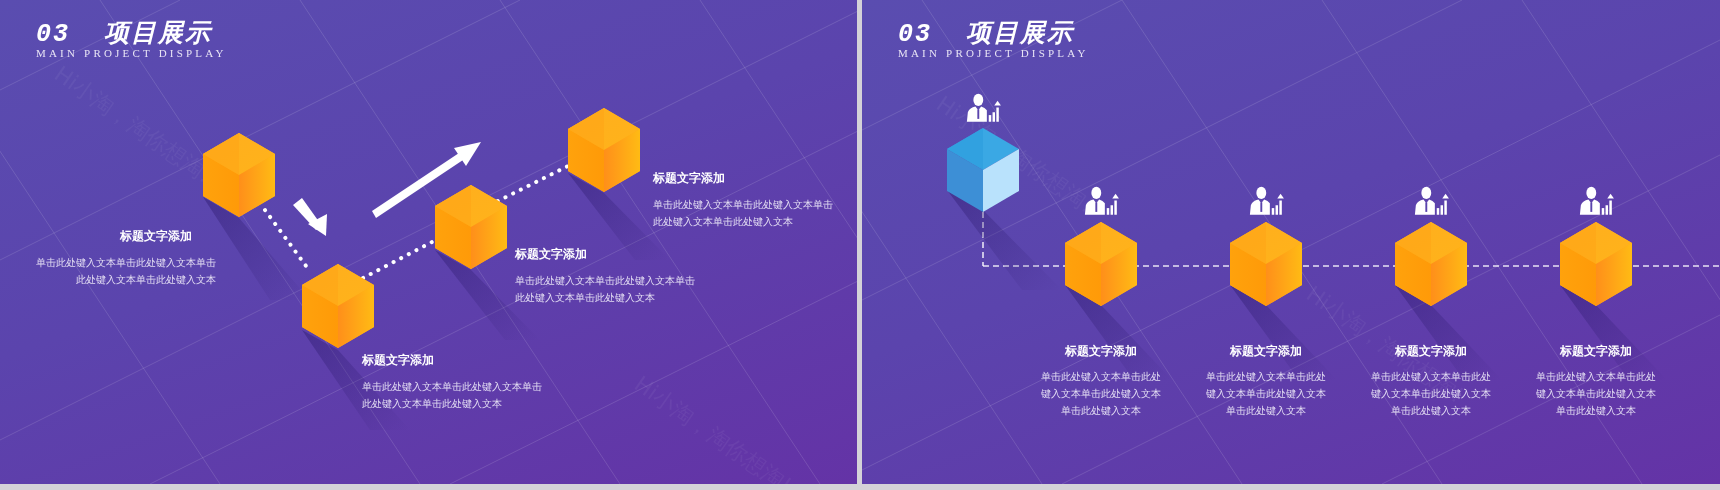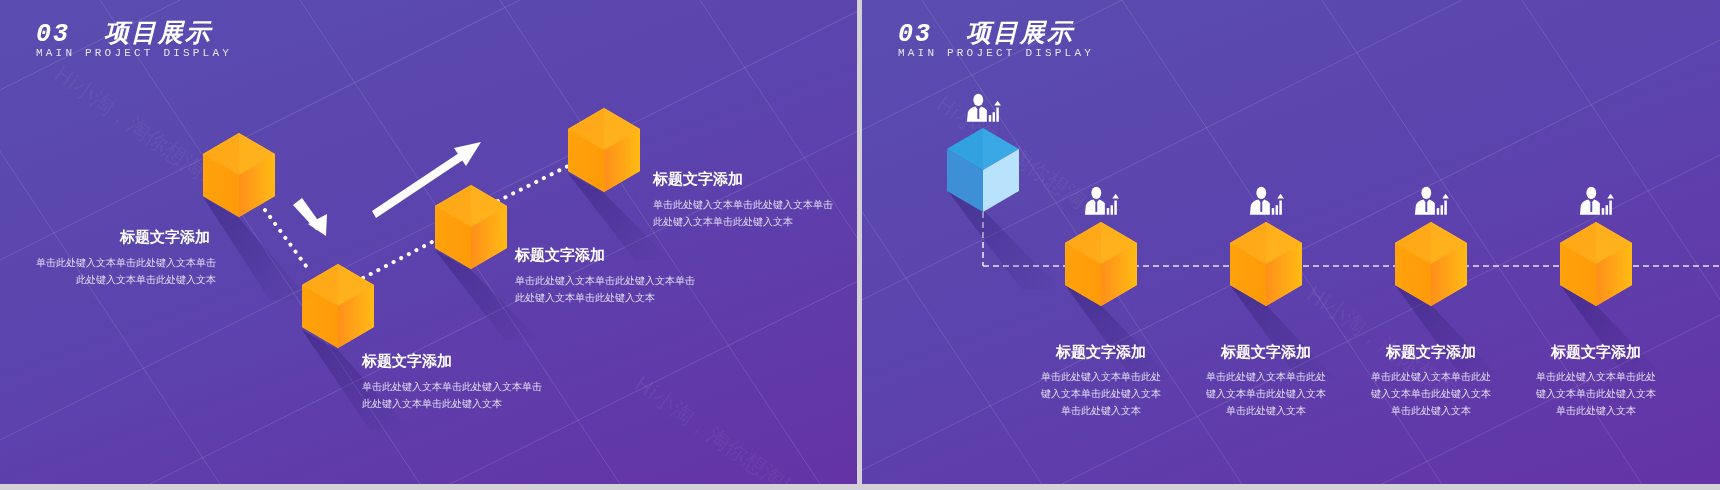--- a/index.html
+++ b/index.html
@@ -3,23 +3,23 @@
 <meta charset="utf-8">
 <style>
   html,body{margin:0;padding:0;}
   body{width:1720px;height:490px;background:#d4d2d8;position:relative;overflow:hidden;font-family:"DejaVu Sans","Liberation Sans",sans-serif;}
   .slide{position:absolute;top:0;height:484px;overflow:hidden;
     background:linear-gradient(160deg,#5a4db0 0%,#5b44ad 45%,#6433a6 100%);}
   #slide-left{left:0;width:857px;}
   #slide-right{left:862px;width:858px;}
   .grid{position:absolute;inset:0;pointer-events:none;}
   .hdr-title{position:absolute;left:36px;top:16px;color:#fff;font-family:Liberation Mono, monospace;font-weight:bold;font-style:italic;font-size:25px;letter-spacing:2px;}
-  .hdr-sub{position:absolute;left:36px;top:47px;color:#e8e4f5;font-family:Liberation Mono, monospace;font-size:11px;letter-spacing:3.2px;}
+  .hdr-sub{position:absolute;left:36px;top:47px;color:#e8e4f5;font-family:Liberation Serif, serif;font-size:11px;letter-spacing:3.2px;}
   .cube{position:absolute;}
-  .cap-title{position:absolute;color:#fff;font-family:"DejaVu Serif","Liberation Serif",serif;font-weight:bold;font-size:15px;white-space:nowrap;}
+  .cap-title{position:absolute;color:#fff;font-family:"DejaVu Serif","Liberation Serif",serif;font-weight:bold;font-size:12px;white-space:nowrap;}
   .cap-body{position:absolute;color:#e3ddf3;font-size:10px;line-height:17px;white-space:nowrap;}
   .right-align{text-align:right;}
   .center{text-align:center;}
   .icon{position:absolute;}
   .watermark{position:absolute;color:rgba(255,255,255,0.05);font-size:22px;transform:rotate(35deg);white-space:nowrap;pointer-events:none;}
 </style>
 </head>
 <body>
 
 <svg width="0" height="0" style="position:absolute">

